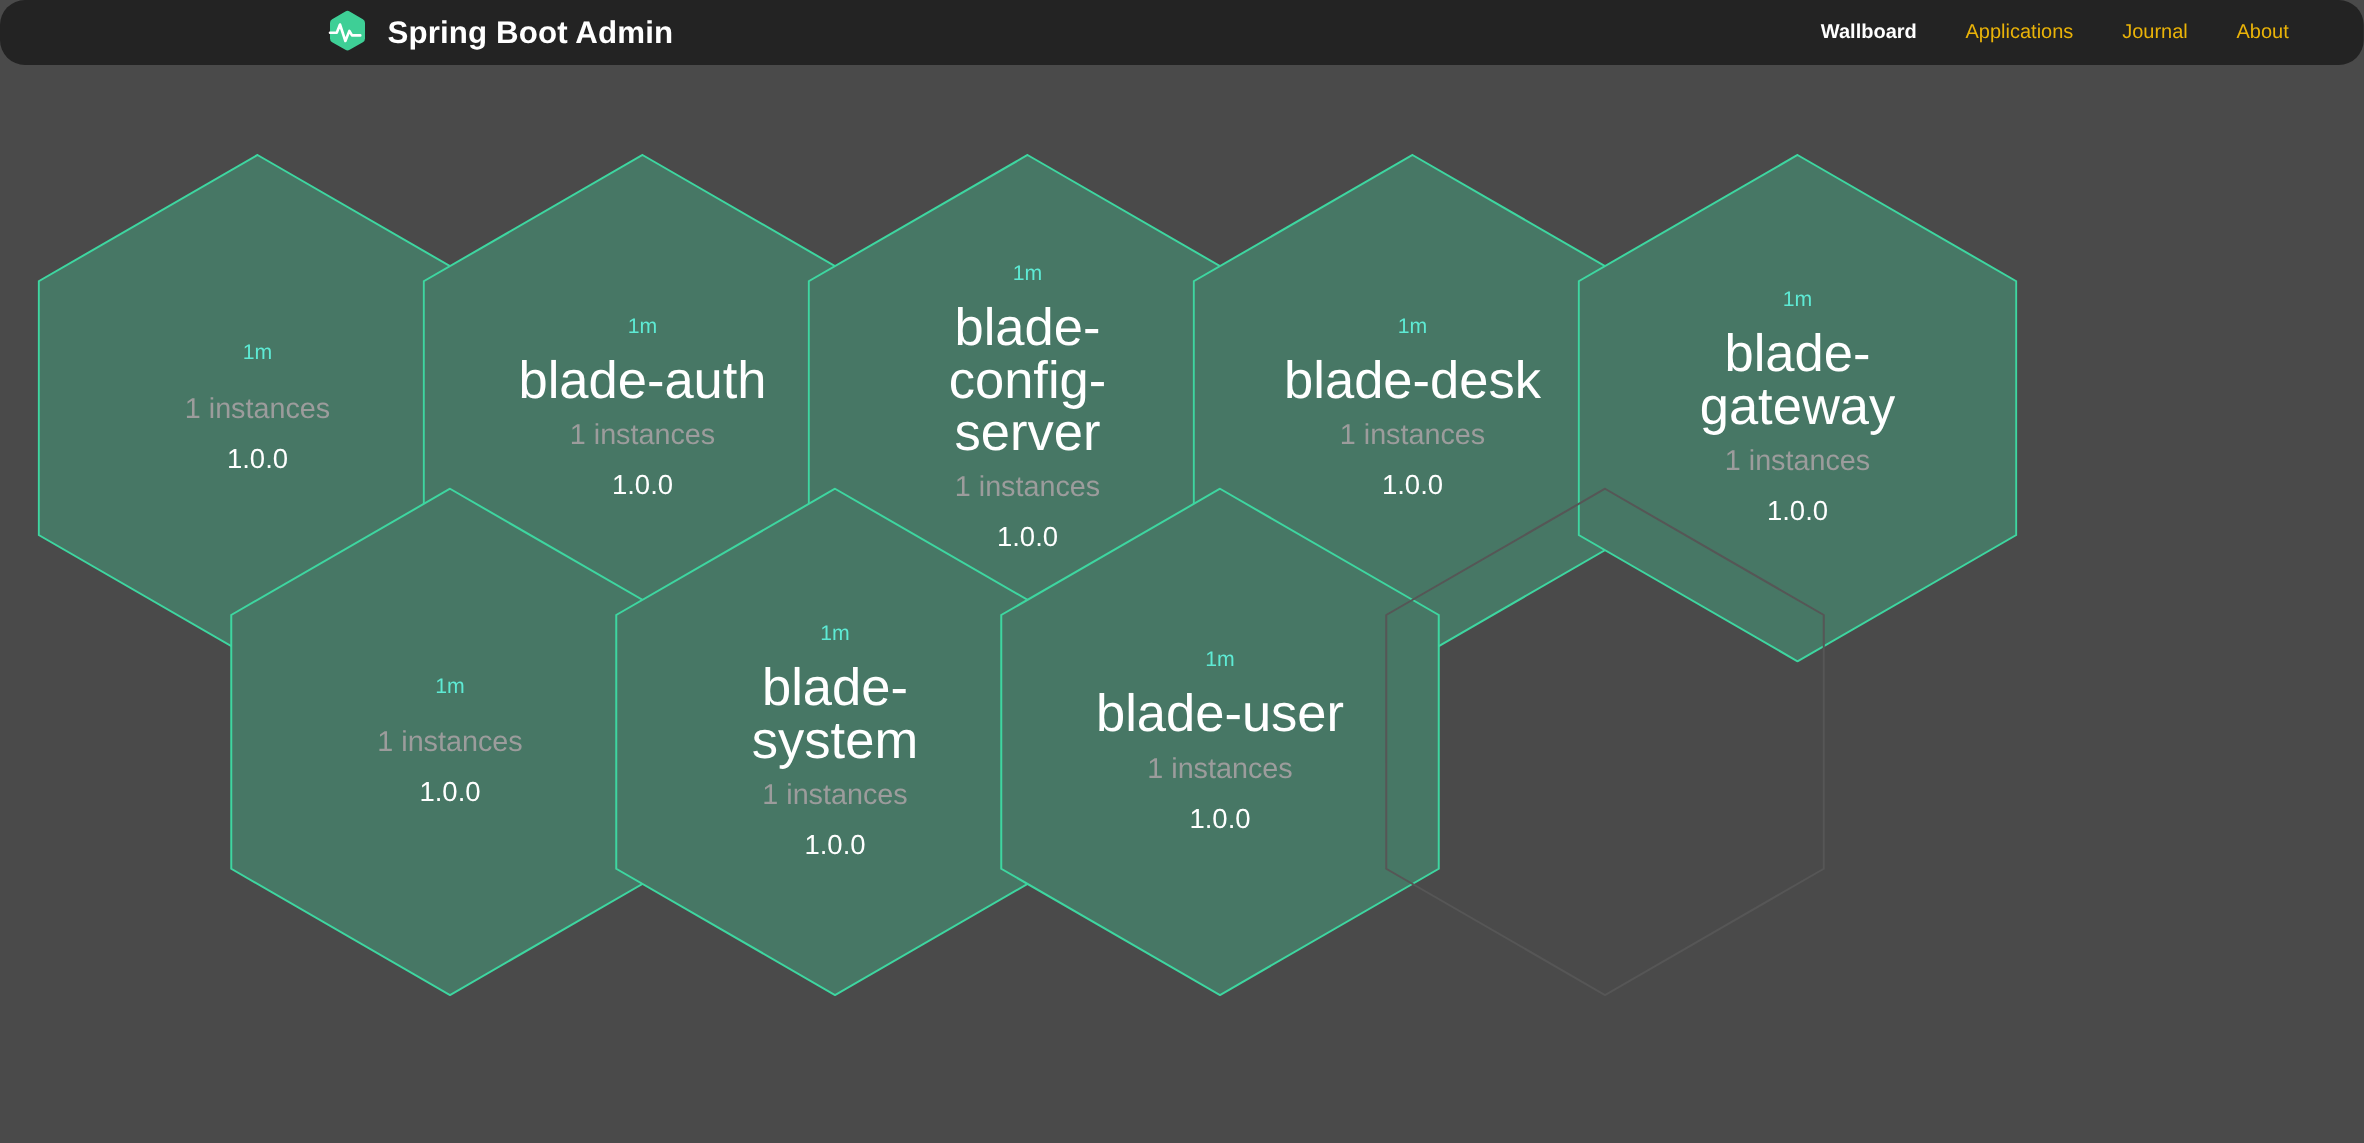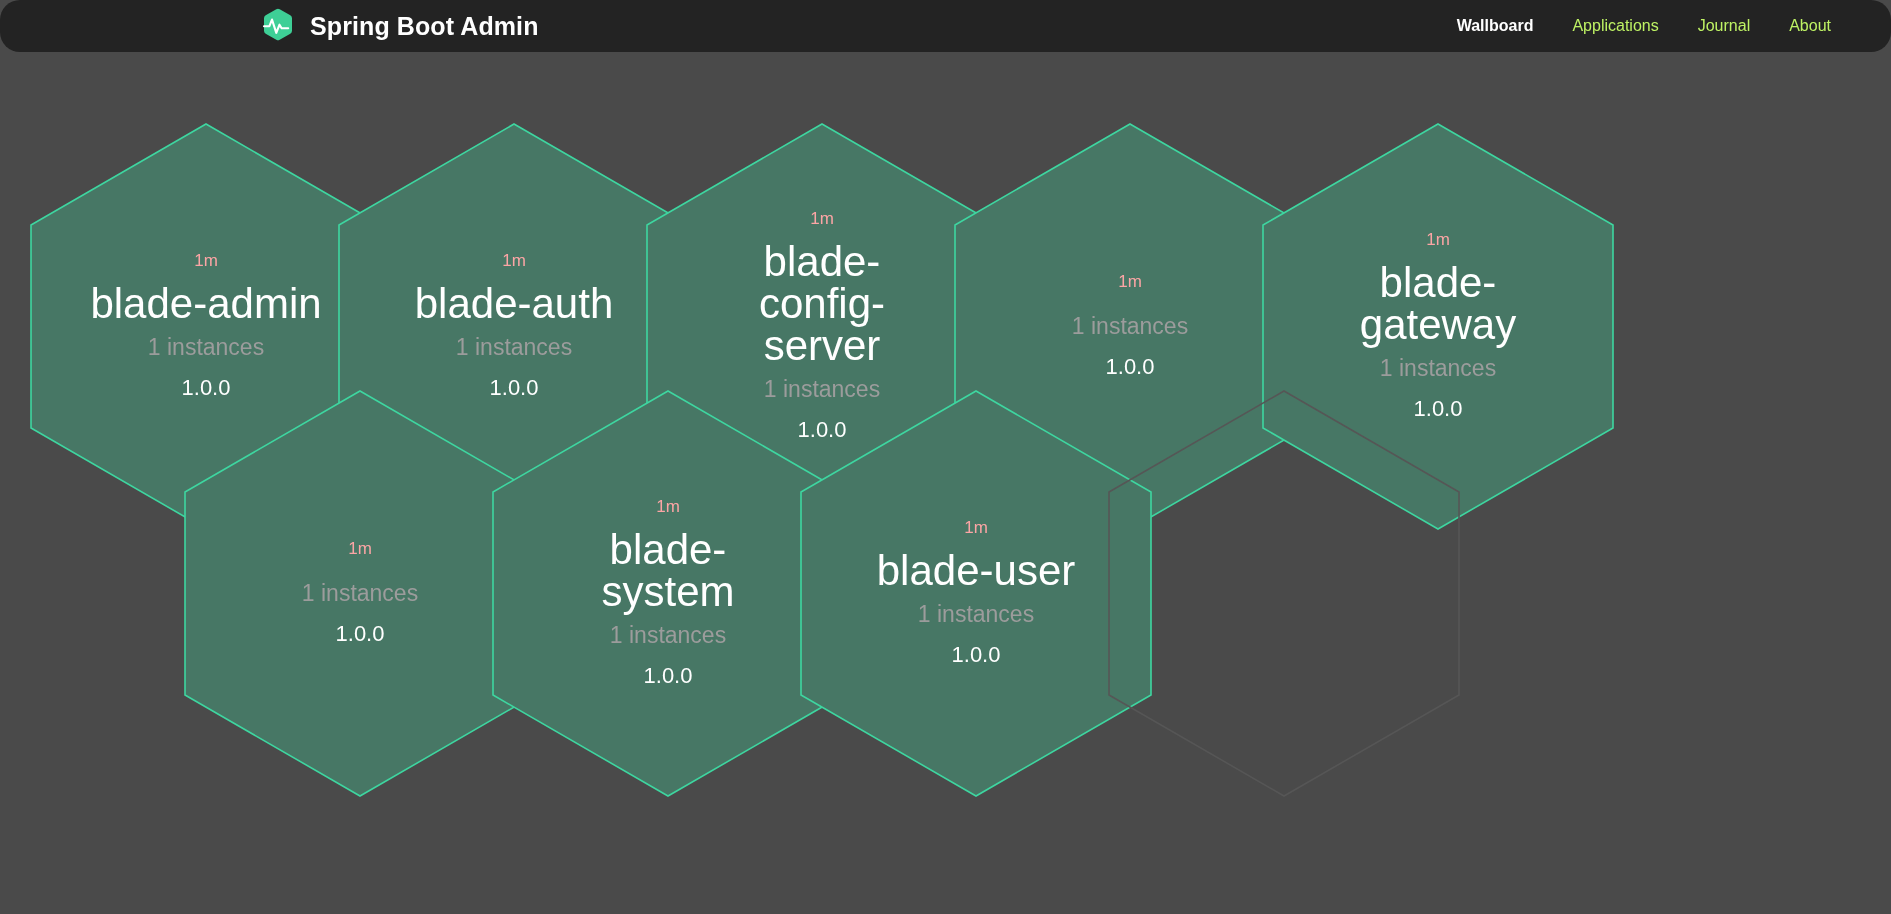--- a/index.html
+++ b/index.html
@@ -39,21 +39,21 @@
   }
   .nav-links{
     position:absolute;
     right:60px;
     display:flex;
     align-items:flex-start;
     gap:39px;
   }
   .nav-link{
     font-size:16px;
-    color:#bef264;
+    color:#eab308;
     text-decoration:none;
     white-space:nowrap;
     cursor:pointer;
   }
   .nav-link.active{
     color:#ffffff;
     font-weight:700;
   }
 
   
@@ -83,21 +83,21 @@
     top:0; bottom:0;
     display:flex;
     flex-direction:column;
     align-items:center;
     justify-content:center;
     padding:0 34px;
     text-align:center;
     pointer-events:none;
   }
   .hex-status{
-    color:#fca5a5;
+    color:#5eead4;
     font-size:17px;
     line-height:1.2;
     margin-bottom:11px;
   }
   .hex-name{
     color:#ffffff;
     font-size:42px;
     font-weight:400;
     line-height:1.0;
     word-break:break-word;
@@ -140,21 +140,20 @@
 </div>
 
 <div class="wallboard" id="wallboard">
 
   <div class="hex" style="left:30px;  top:71px;">
     <svg viewBox="0 0 352 407" preserveAspectRatio="none">
       <polygon points="176,1 351,102 351,305 176,406 1,305 1,102" fill="#477765" stroke="#3ed6a0" stroke-width="1.6"></polygon>
     </svg>
     <div class="hex-body">
       <div class="hex-status">1m</div>
-      <div class="hex-name">blade-admin</div>
       <div class="hex-instances">1 instances</div>
       <div class="hex-version">1.0.0</div>
     </div>
   </div>
 
   <div class="hex" style="left:338px; top:71px;">
     <svg viewBox="0 0 352 407" preserveAspectRatio="none">
       <polygon points="176,1 351,102 351,305 176,406 1,305 1,102" fill="#477765" stroke="#3ed6a0" stroke-width="1.6"></polygon>
     </svg>
     <div class="hex-body">
@@ -176,20 +175,21 @@
       <div class="hex-version">1.0.0</div>
     </div>
   </div>
 
   <div class="hex" style="left:954px; top:71px;">
     <svg viewBox="0 0 352 407" preserveAspectRatio="none">
       <polygon points="176,1 351,102 351,305 176,406 1,305 1,102" fill="#477765" stroke="#3ed6a0" stroke-width="1.6"></polygon>
     </svg>
     <div class="hex-body">
       <div class="hex-status">1m</div>
+      <div class="hex-name">blade-desk</div>
       <div class="hex-instances">1 instances</div>
       <div class="hex-version">1.0.0</div>
     </div>
   </div>
 
   <div class="hex" style="left:1262px; top:71px;">
     <svg viewBox="0 0 352 407" preserveAspectRatio="none">
       <polygon points="176,1 351,102 351,305 176,406 1,305 1,102" fill="#477765" stroke="#3ed6a0" stroke-width="1.6"></polygon>
     </svg>
     <div class="hex-body">

